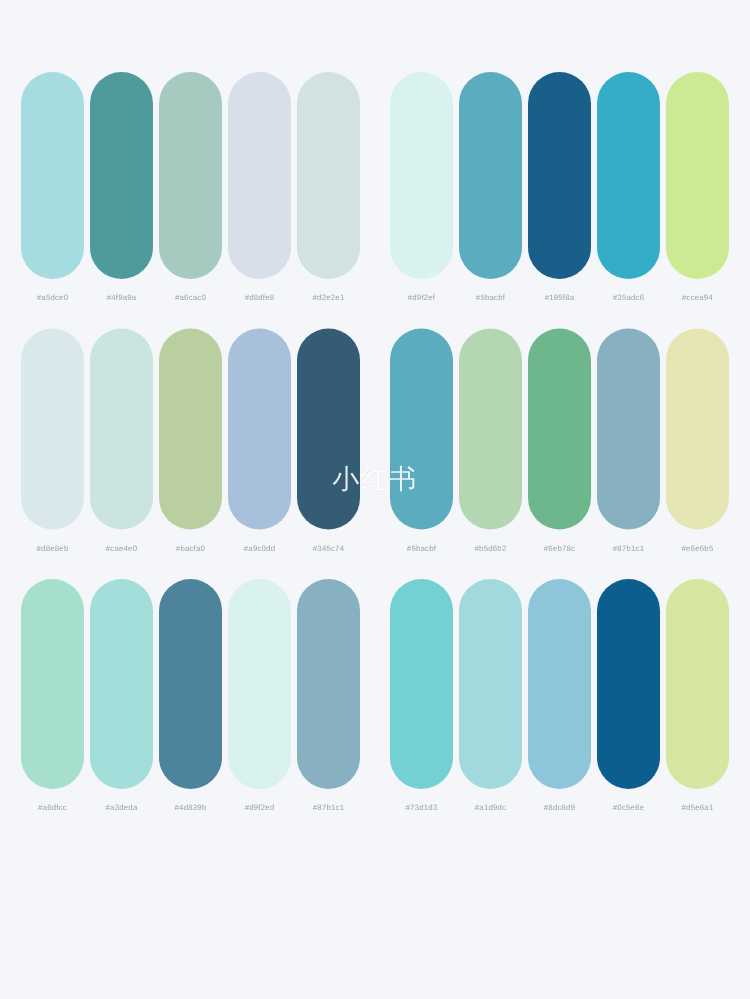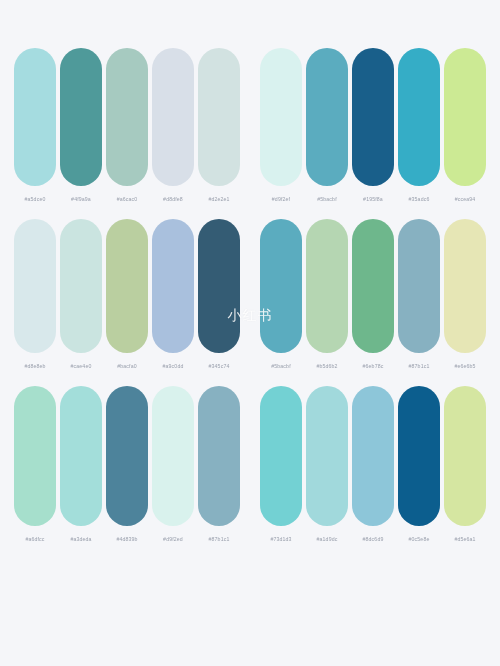--- a/index.html
+++ b/index.html
@@ -74,21 +74,21 @@
     margin-top: 9px;
     text-align: center;
     white-space: nowrap;
     font-family: "Liberation Sans", sans-serif;
     line-height: 8px;
   }
 
   .watermark {
     position: absolute;
     color: rgba(255,255,255,0.88);
-    font-size: 14px;
+    font-size: 18px;
     letter-spacing: 1px;
     font-family: "DejaVu Sans", sans-serif;
     pointer-events: none;
     white-space: nowrap;
     left: 50%;
     transform: translateX(-50%);
     top: 88px;
     text-shadow: 0 0 2px rgba(0,0,0,0.06);
   }
 </style>

